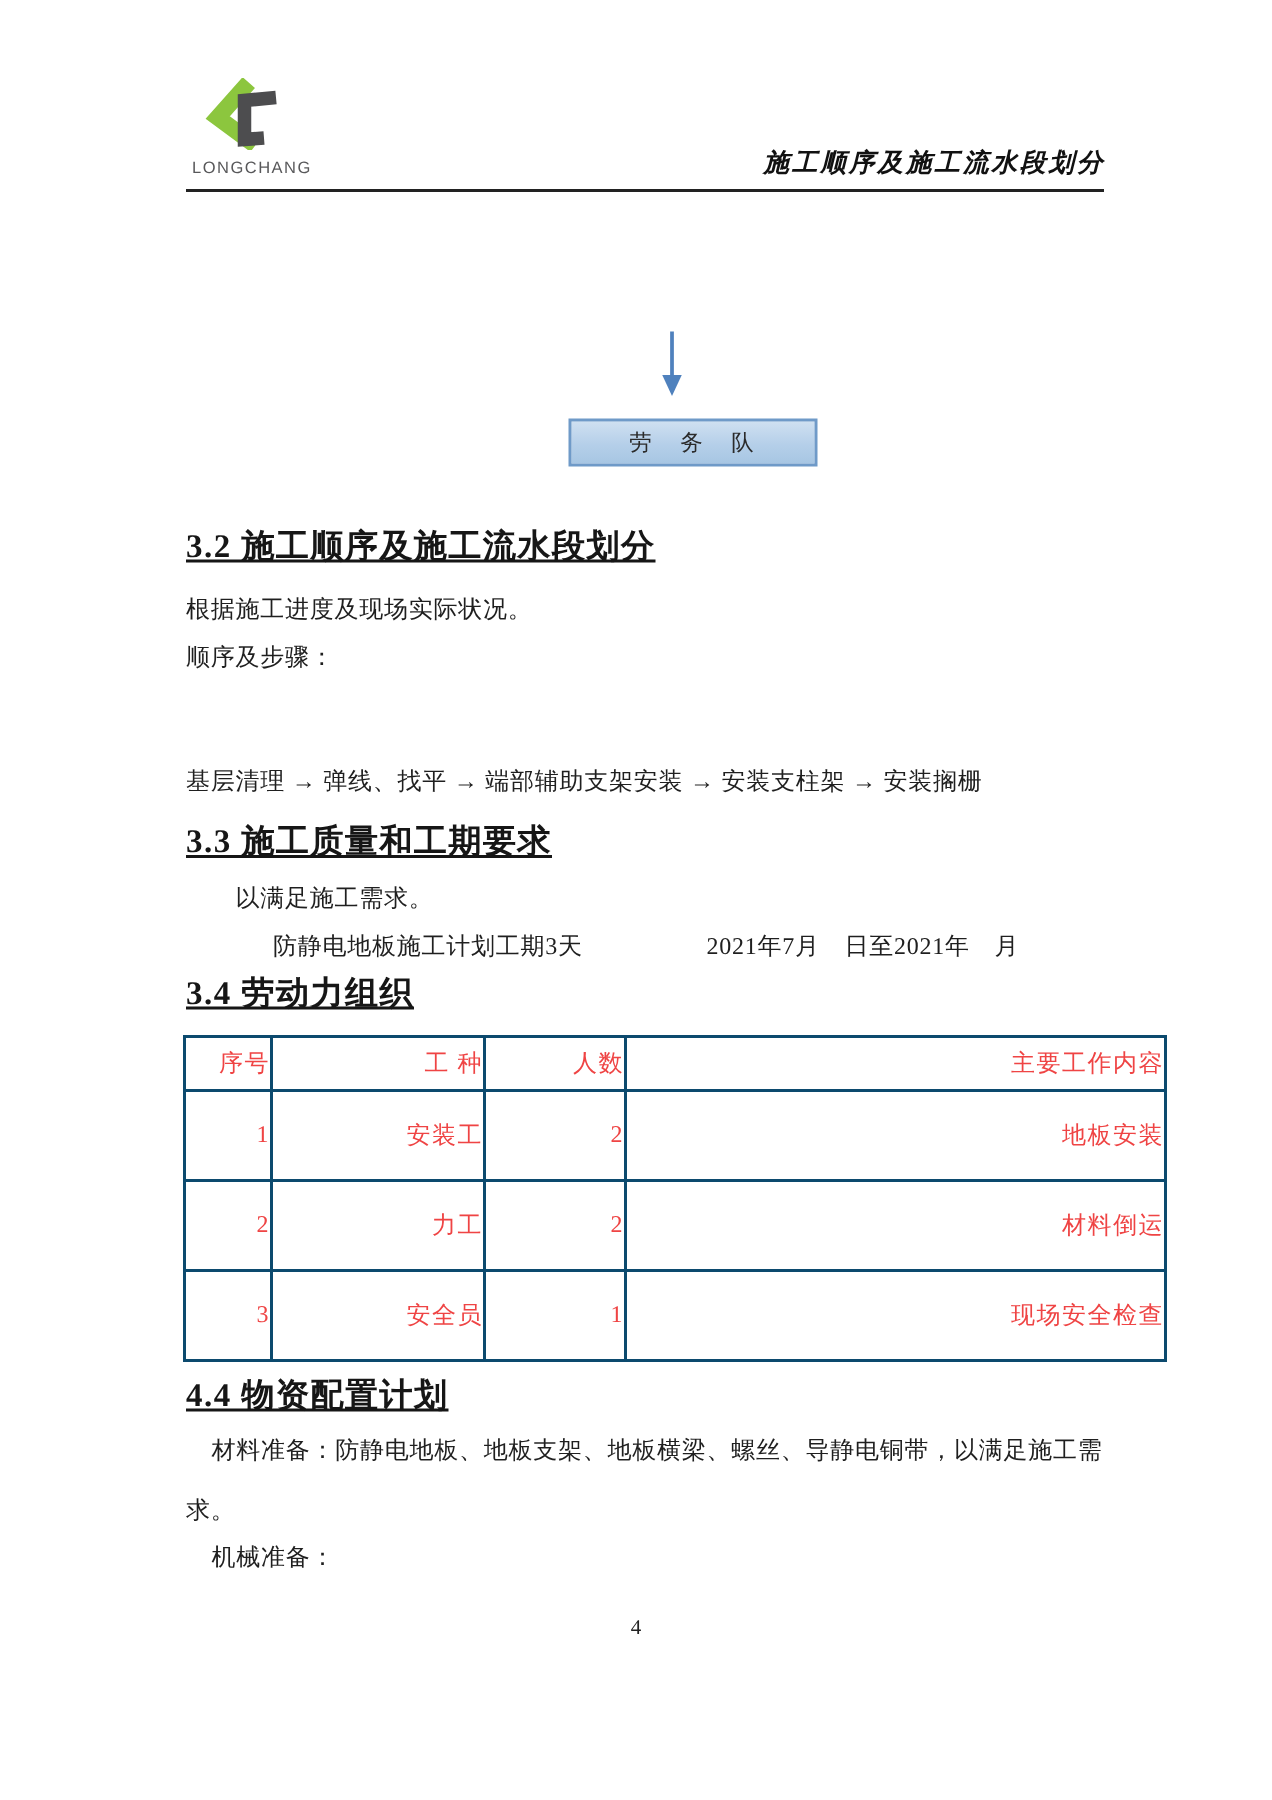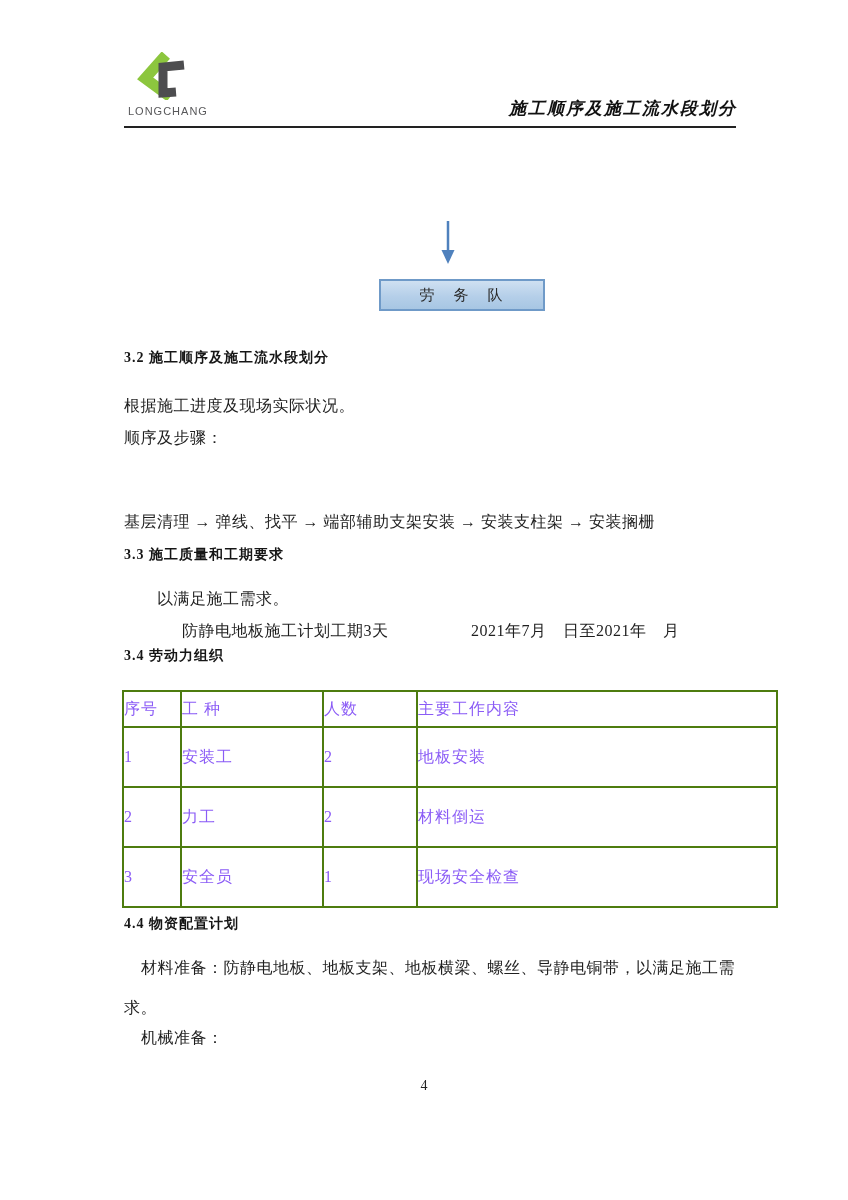--- a/index.html
+++ b/index.html
@@ -42,25 +42,26 @@
   .flow-box {
     left: 379px; top: 279px; width: 166px; height: 32px;
     border: 2px solid #6f9ac8;
     background: linear-gradient(180deg, #cfe0f1 0%, #b5cfe9 55%, #a7c6e3 100%);
     display: flex; align-items: center; justify-content: center;
     font-size: 15px; color: #2b2b2b; letter-spacing: 2px;
   }
 
   
   .h-sec {
-    font-size: 14px;
+    font-size: 22px;
     font-weight: bold;
     letter-spacing: 1px;
     color: #161616;
     white-space: nowrap;
+    text-decoration: underline;
   }
   .body-text { font-size: 16px; letter-spacing: 0.5px; color: #1f1f1f; white-space: pre-wrap; }
 
   .h32 { left: 124px; top: 349px; }
   .p-intro { left: 124px; top: 396px; }
   .p-steps-label { left: 124px; top: 428px; }
   .flow-text { left: 124px; top: 452px; width: 636px; line-height: 28px; }
 
   .h33 { left: 124px; top: 546px; }
   .p-standard { left: 157px; top: 589px; }
@@ -70,27 +71,27 @@
 
   
   .labor-table-wrap { left: 122px; top: 690px; }
   table.labor {
     border-collapse: collapse;
     table-layout: fixed;
     width: 654px;
     font-size: 16px;
   }
   table.labor th, table.labor td {
-    border: 2px solid #4d7c0f;
-    text-align: left;
+    border: 2px solid #0c4a6e;
+    text-align: right;
     vertical-align: middle;
     font-weight: normal;
     letter-spacing: 1px;
     padding: 0;
-    color: #8b5cf6;
+    color: #ef4444;
   }
   table.labor th { height: 36px; }
   table.labor td { height: 60px; }
   .col-no { width: 58px; }
   .col-trade { width: 142px; }
   .col-count { width: 94px; }
   .col-work { width: 360px; }
 
   .h35 { left: 124px; top: 915px; }
   .p-material { left: 124px; top: 948px; width: 630px; line-height: 40px; text-indent: 17px; }

